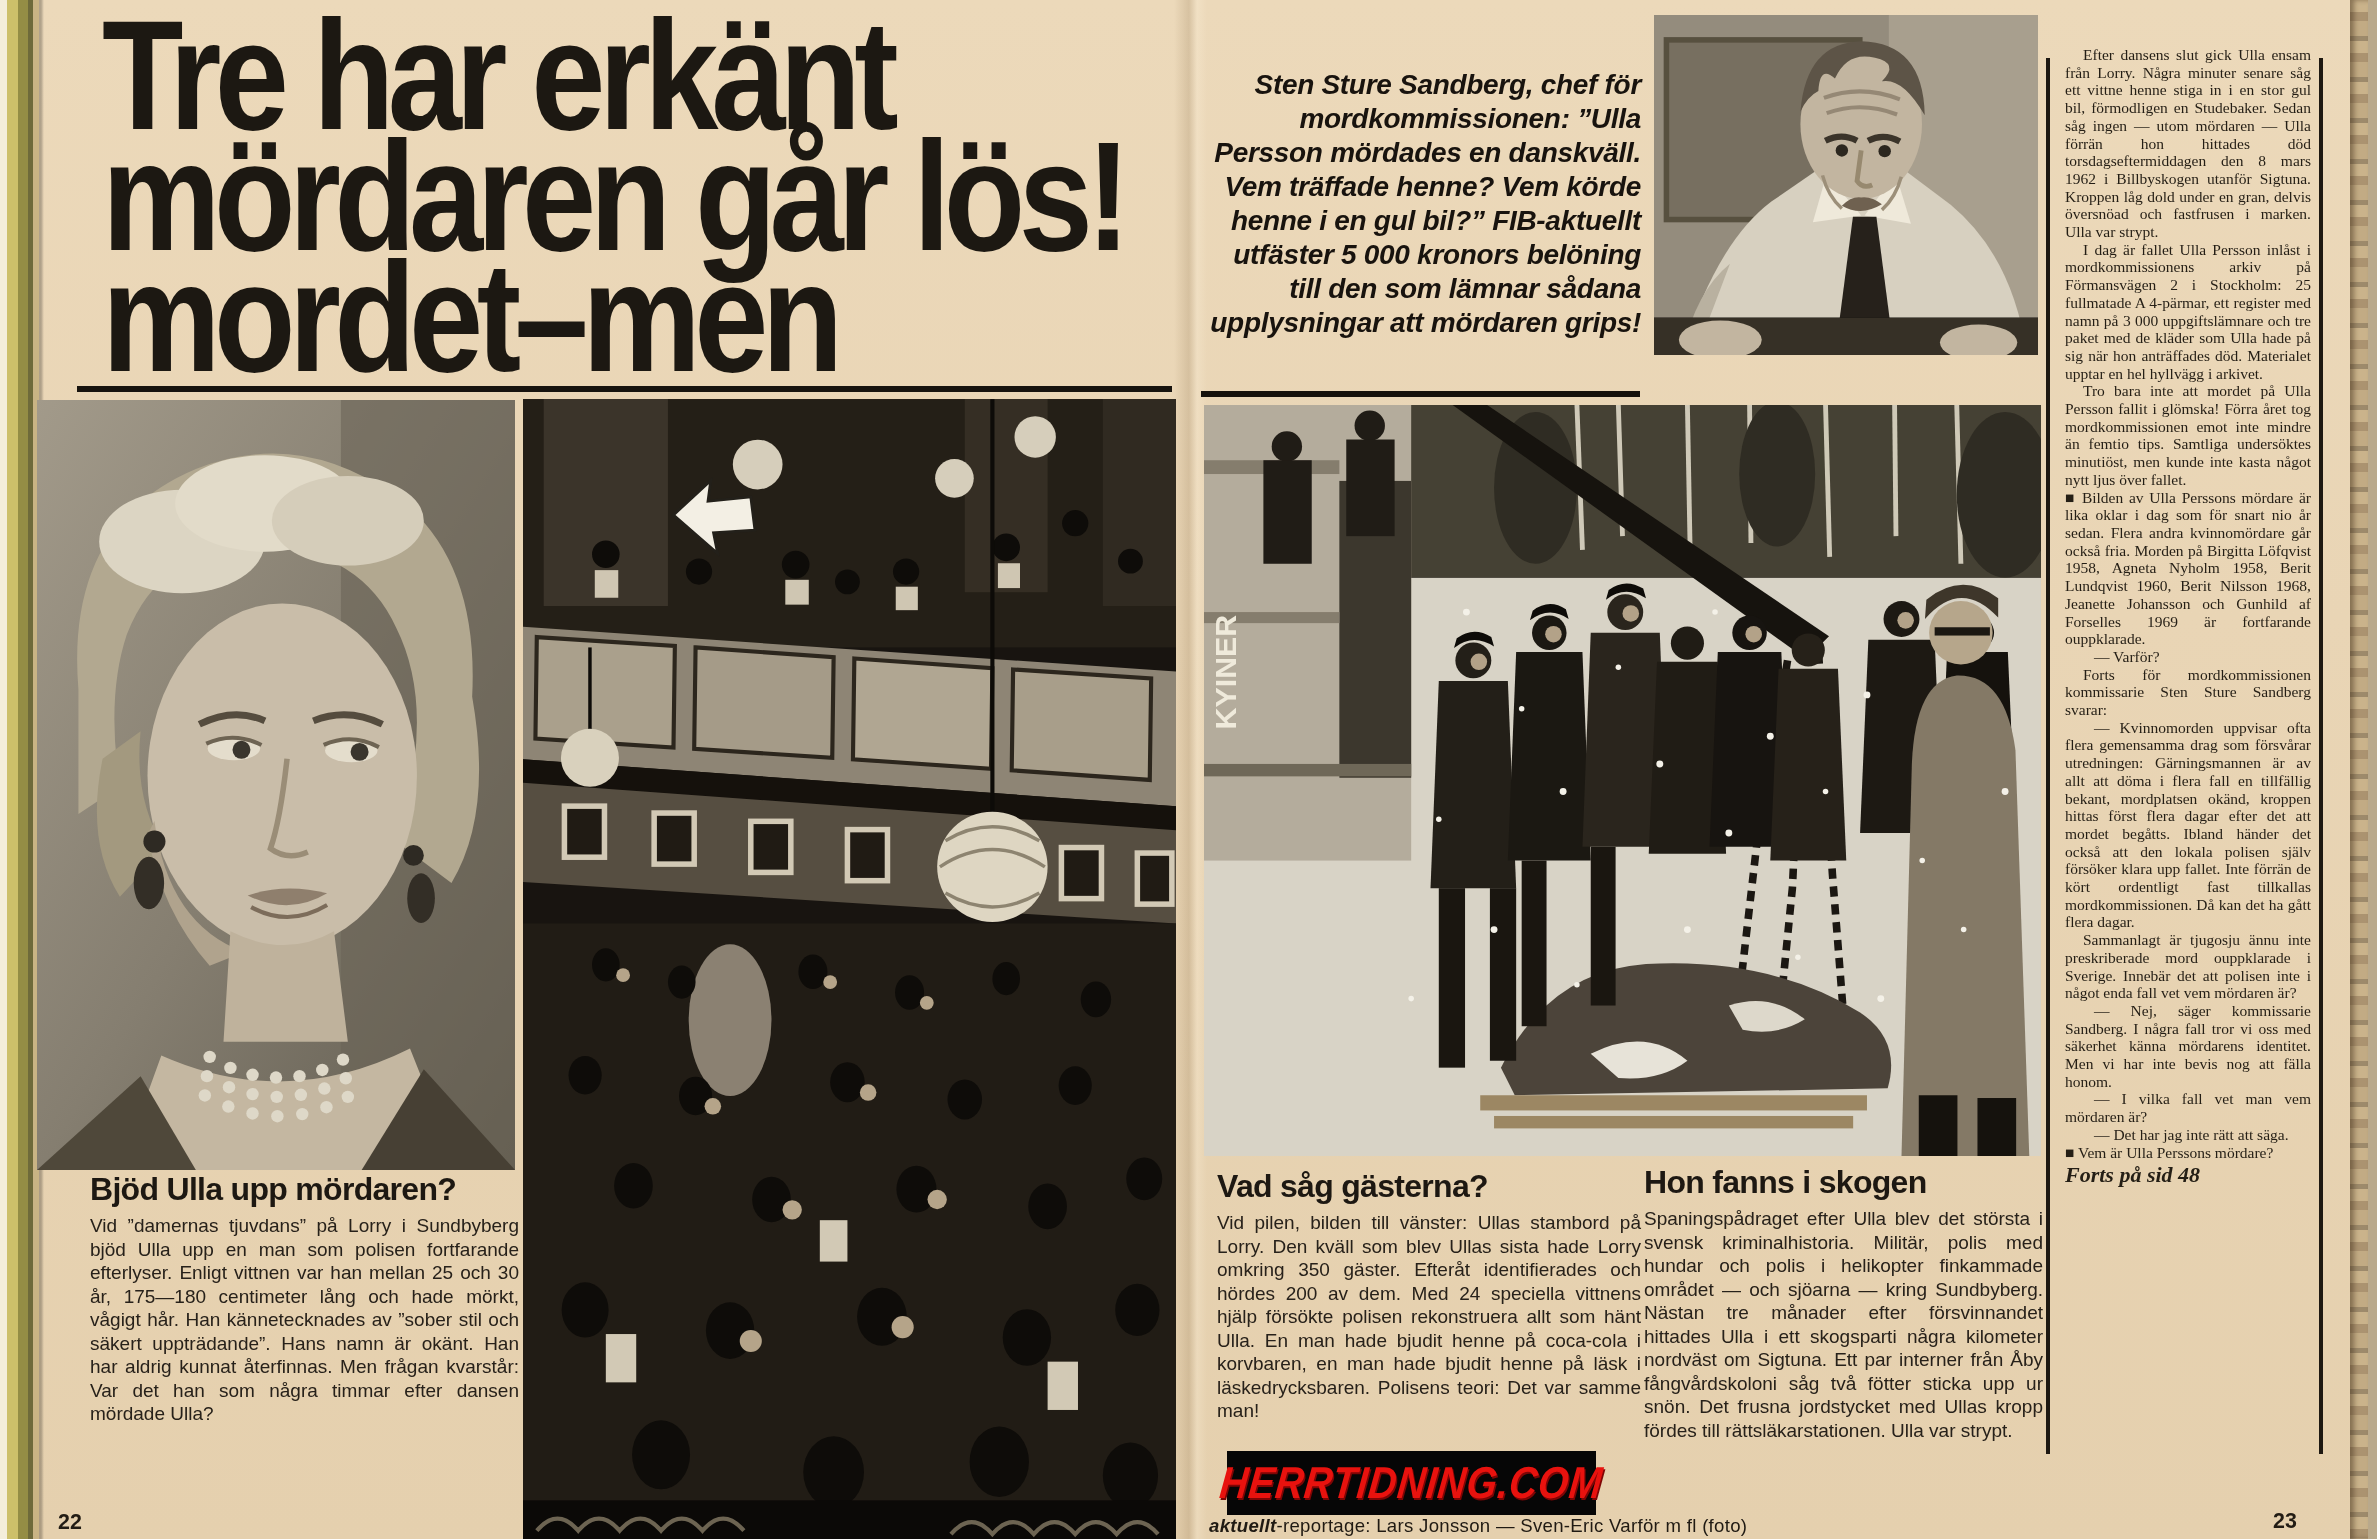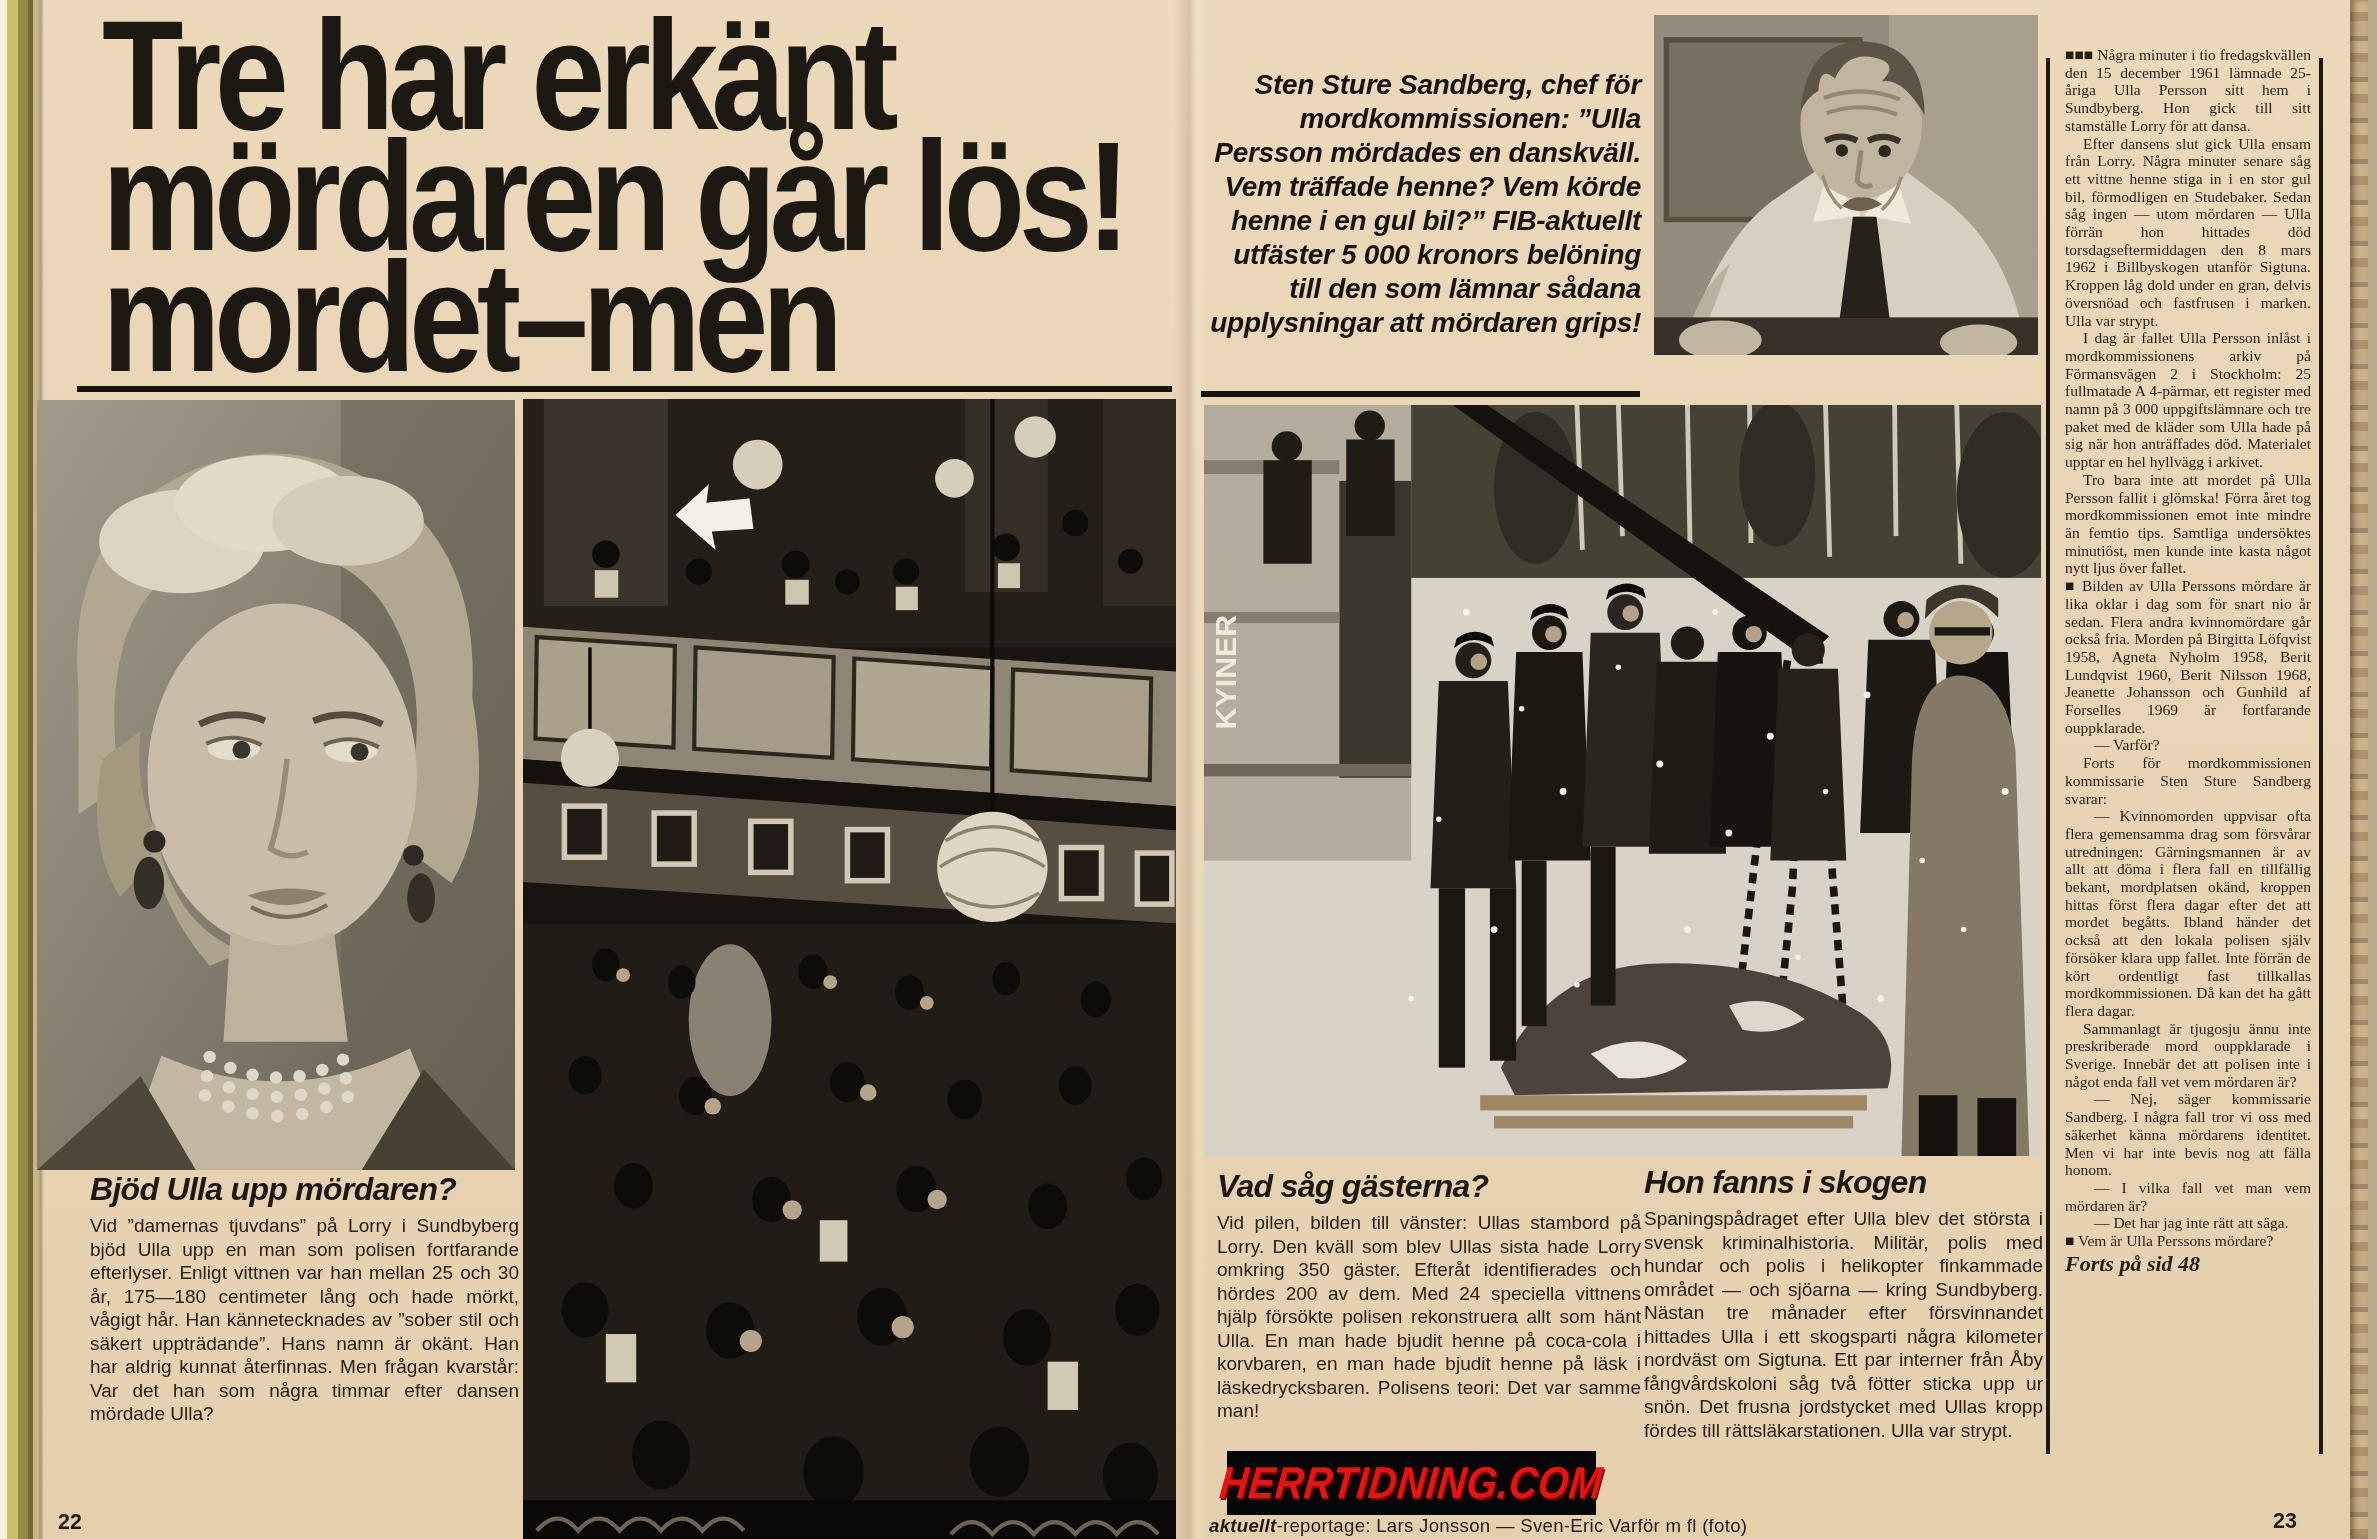--- a/index.html
+++ b/index.html
@@ -22,21 +22,21 @@
   .headline-rule{position:absolute;left:77px;top:386px;width:1095px;height:6.2px;background:#17130e;}
   
   figure{margin:0;padding:0;position:absolute;}
   figure svg{display:block;width:100%;height:100%;}
   .ph-ulla{left:37px;top:400px;width:478px;height:770px;}
   .ph-dance{left:523px;top:399px;width:653px;height:1140px;}
   .ph-sandberg{left:1654px;top:15px;width:384px;height:340px;}
   .ph-winter{left:1204px;top:405px;width:837px;height:751px;}
   
   .sec{position:absolute;text-align:justify;}
-  .sec h2{margin:0 0 7px 0;font-size:32px;line-height:35px;font-weight:bold;font-style:italic;letter-spacing:-0.7px;color:#1d1812;}
+  .sec h2{margin:0 0 7px 0;font-size:32px;line-height:35px;font-weight:bold;letter-spacing:-0.7px;color:#1d1812;}
   .sec p{margin:0;font-size:19px;line-height:23.5px;color:#27211a;}
   .sec-bjod{left:90px;top:1172px;width:429px;}
   .sec-gasterna{left:1209px;top:1169px;width:424px;margin-left:8px;}
   .sec-skogen{left:1644px;top:1165px;width:399px;}
   
   .intro{position:absolute;left:1209px;top:40px;width:432px;font-weight:bold;font-style:italic;
     font-size:28px;line-height:34px;letter-spacing:-0.3px;color:#18130e;text-align:right;}
   .intro-rule{position:absolute;left:1201px;top:391px;width:439px;height:5.5px;background:#15110c;}
   
   .col-rule{position:absolute;top:58px;width:3.5px;height:1396px;background:#1d1811;}
@@ -295,21 +295,20 @@
       <rect y="438" width="556" height="54" fill="#363026"></rect>
       <ellipse cx="96" cy="470" rx="60" ry="28" fill="#c2b5a0"></ellipse>
       <ellipse cx="470" cy="474" rx="56" ry="26" fill="#c2b5a0"></ellipse>
     </svg>
   </figure>
 
   <div class="col-rule l"></div>
   <div class="col-rule r"></div>
 
   <aside class="right-col">
-    <p>■■■  Några minuter i tio fredagskvällen den 15 december 1961 lämnade 25-åriga Ulla Persson sitt hem i Sundbyberg. Hon gick till sitt stamställe Lorry för att dansa.</p>
     <p class="ind">Efter dansens slut gick Ulla ensam från Lorry. Några minuter senare såg ett vittne henne stiga in i en stor gul bil, förmodligen en Studebaker. Sedan såg ingen — utom mördaren — Ulla förrän hon hittades död torsdagseftermiddagen den 8 mars 1962 i Billbyskogen utanför Sigtuna. Kroppen låg dold under en gran, delvis översnöad och fastfrusen i marken. Ulla var strypt.</p>
     <p class="ind">I dag är fallet Ulla Persson inlåst i mordkommissionens arkiv på Förmansvägen 2 i Stockholm: 25 fullmatade A 4-pärmar, ett register med namn på 3 000 uppgiftslämnare och tre paket med de kläder som Ulla hade på sig när hon anträffades död. Materialet upptar en hel hyllvägg i arkivet.</p>
     <p class="ind">Tro bara inte att mordet på Ulla Persson fallit i glömska! Förra året tog mordkommissionen emot inte mindre än femtio tips. Samtliga undersöktes minutiöst, men kunde inte kasta något nytt ljus över fallet.</p>
     <p>■ Bilden av Ulla Perssons mördare är lika oklar i dag som för snart nio år sedan. Flera andra kvinnomördare går också fria. Morden på Birgitta Löfqvist 1958, Agneta Nyholm 1958, Berit Lundqvist 1960, Berit Nilsson 1968, Jeanette Johansson och Gunhild af Forselles 1969 är fortfarande ouppklarade.</p>
     <p class="dlg">— Varför?</p>
     <p class="ind">Forts för mordkommissionen kommissarie Sten Sture Sandberg svarar:</p>
     <p class="dlg">— Kvinnomorden uppvisar ofta flera gemensamma drag som försvårar utredningen: Gärningsmannen är av allt att döma i flera fall en tillfällig bekant, mordplatsen okänd, kroppen hittas först flera dagar efter det att mordet begåtts. Ibland händer det också att den lokala polisen själv försöker klara upp fallet. Inte förrän de kört ordentligt fast tillkallas mordkommissionen. Då kan det ha gått flera dagar.</p>
     <p class="ind">Sammanlagt är tjugosju ännu inte preskriberade mord ouppklarade i Sverige. Innebär det att polisen inte i något enda fall vet vem mördaren är?</p>
     <p class="dlg">— Nej, säger kommissarie Sandberg. I några fall tror vi oss med säkerhet känna mördarens identitet. Men vi har inte bevis nog att fälla honom.</p>
     <p class="dlg">— I vilka fall vet man vem mördaren är?</p>

